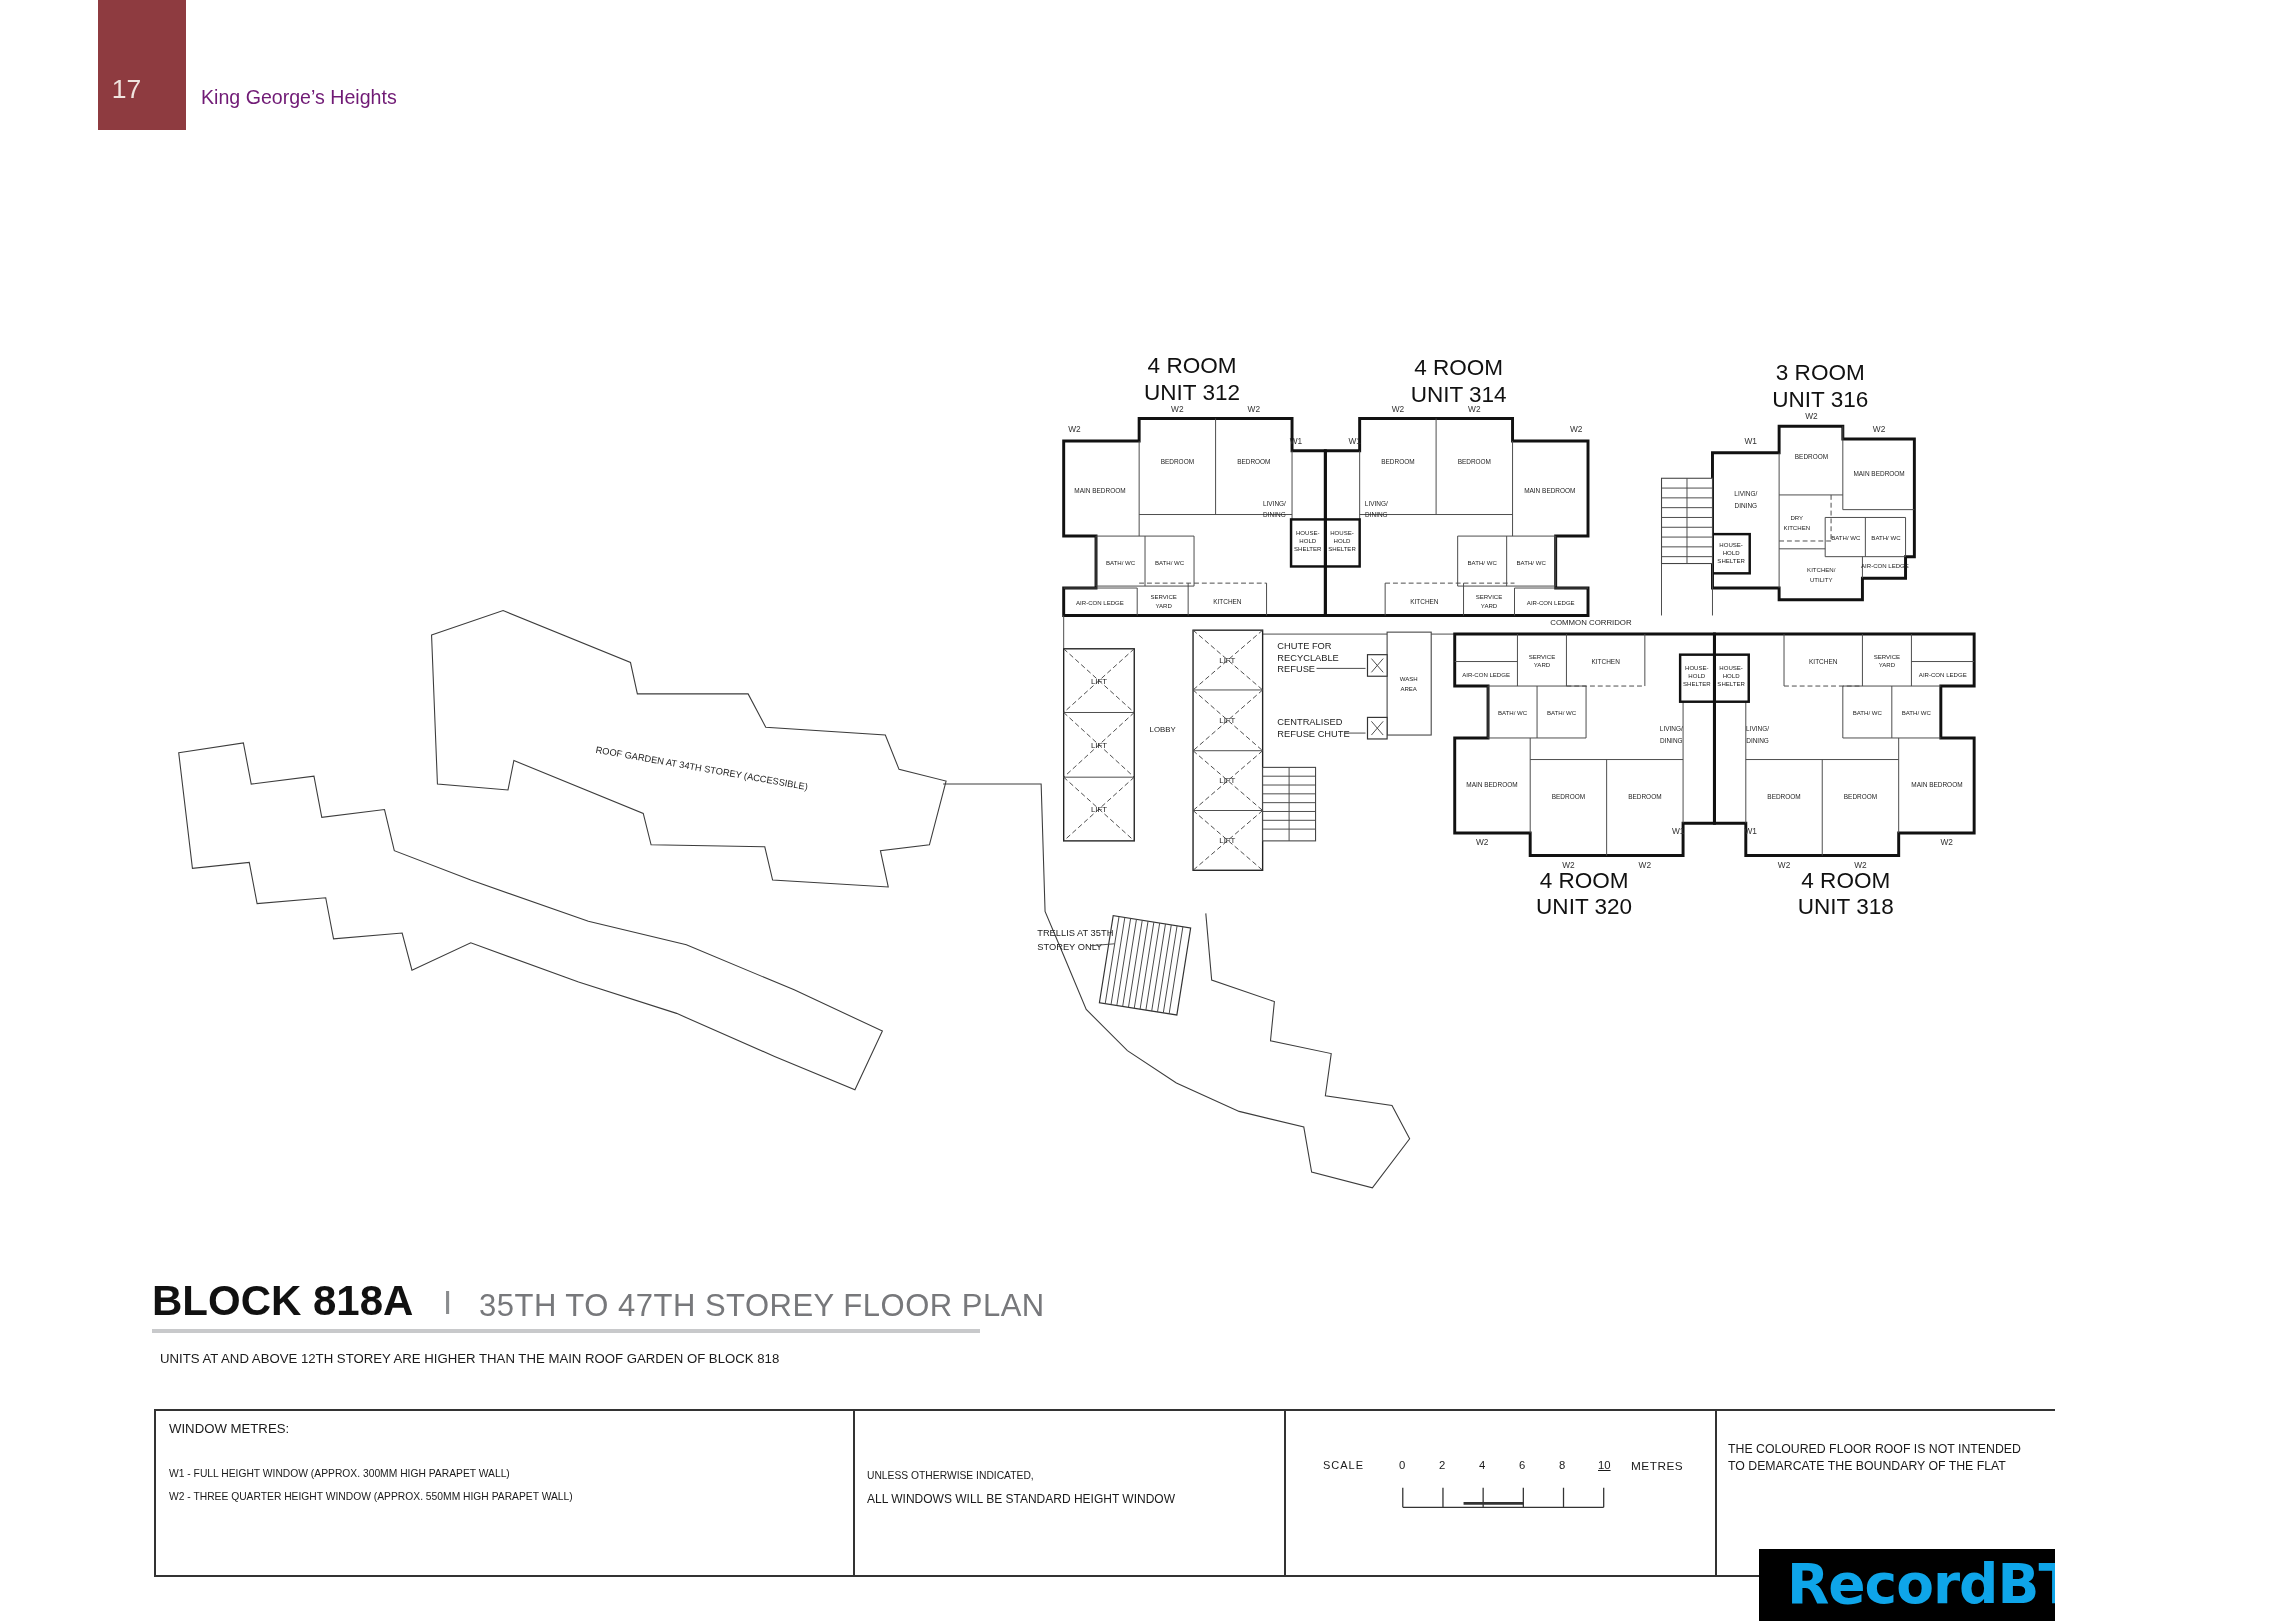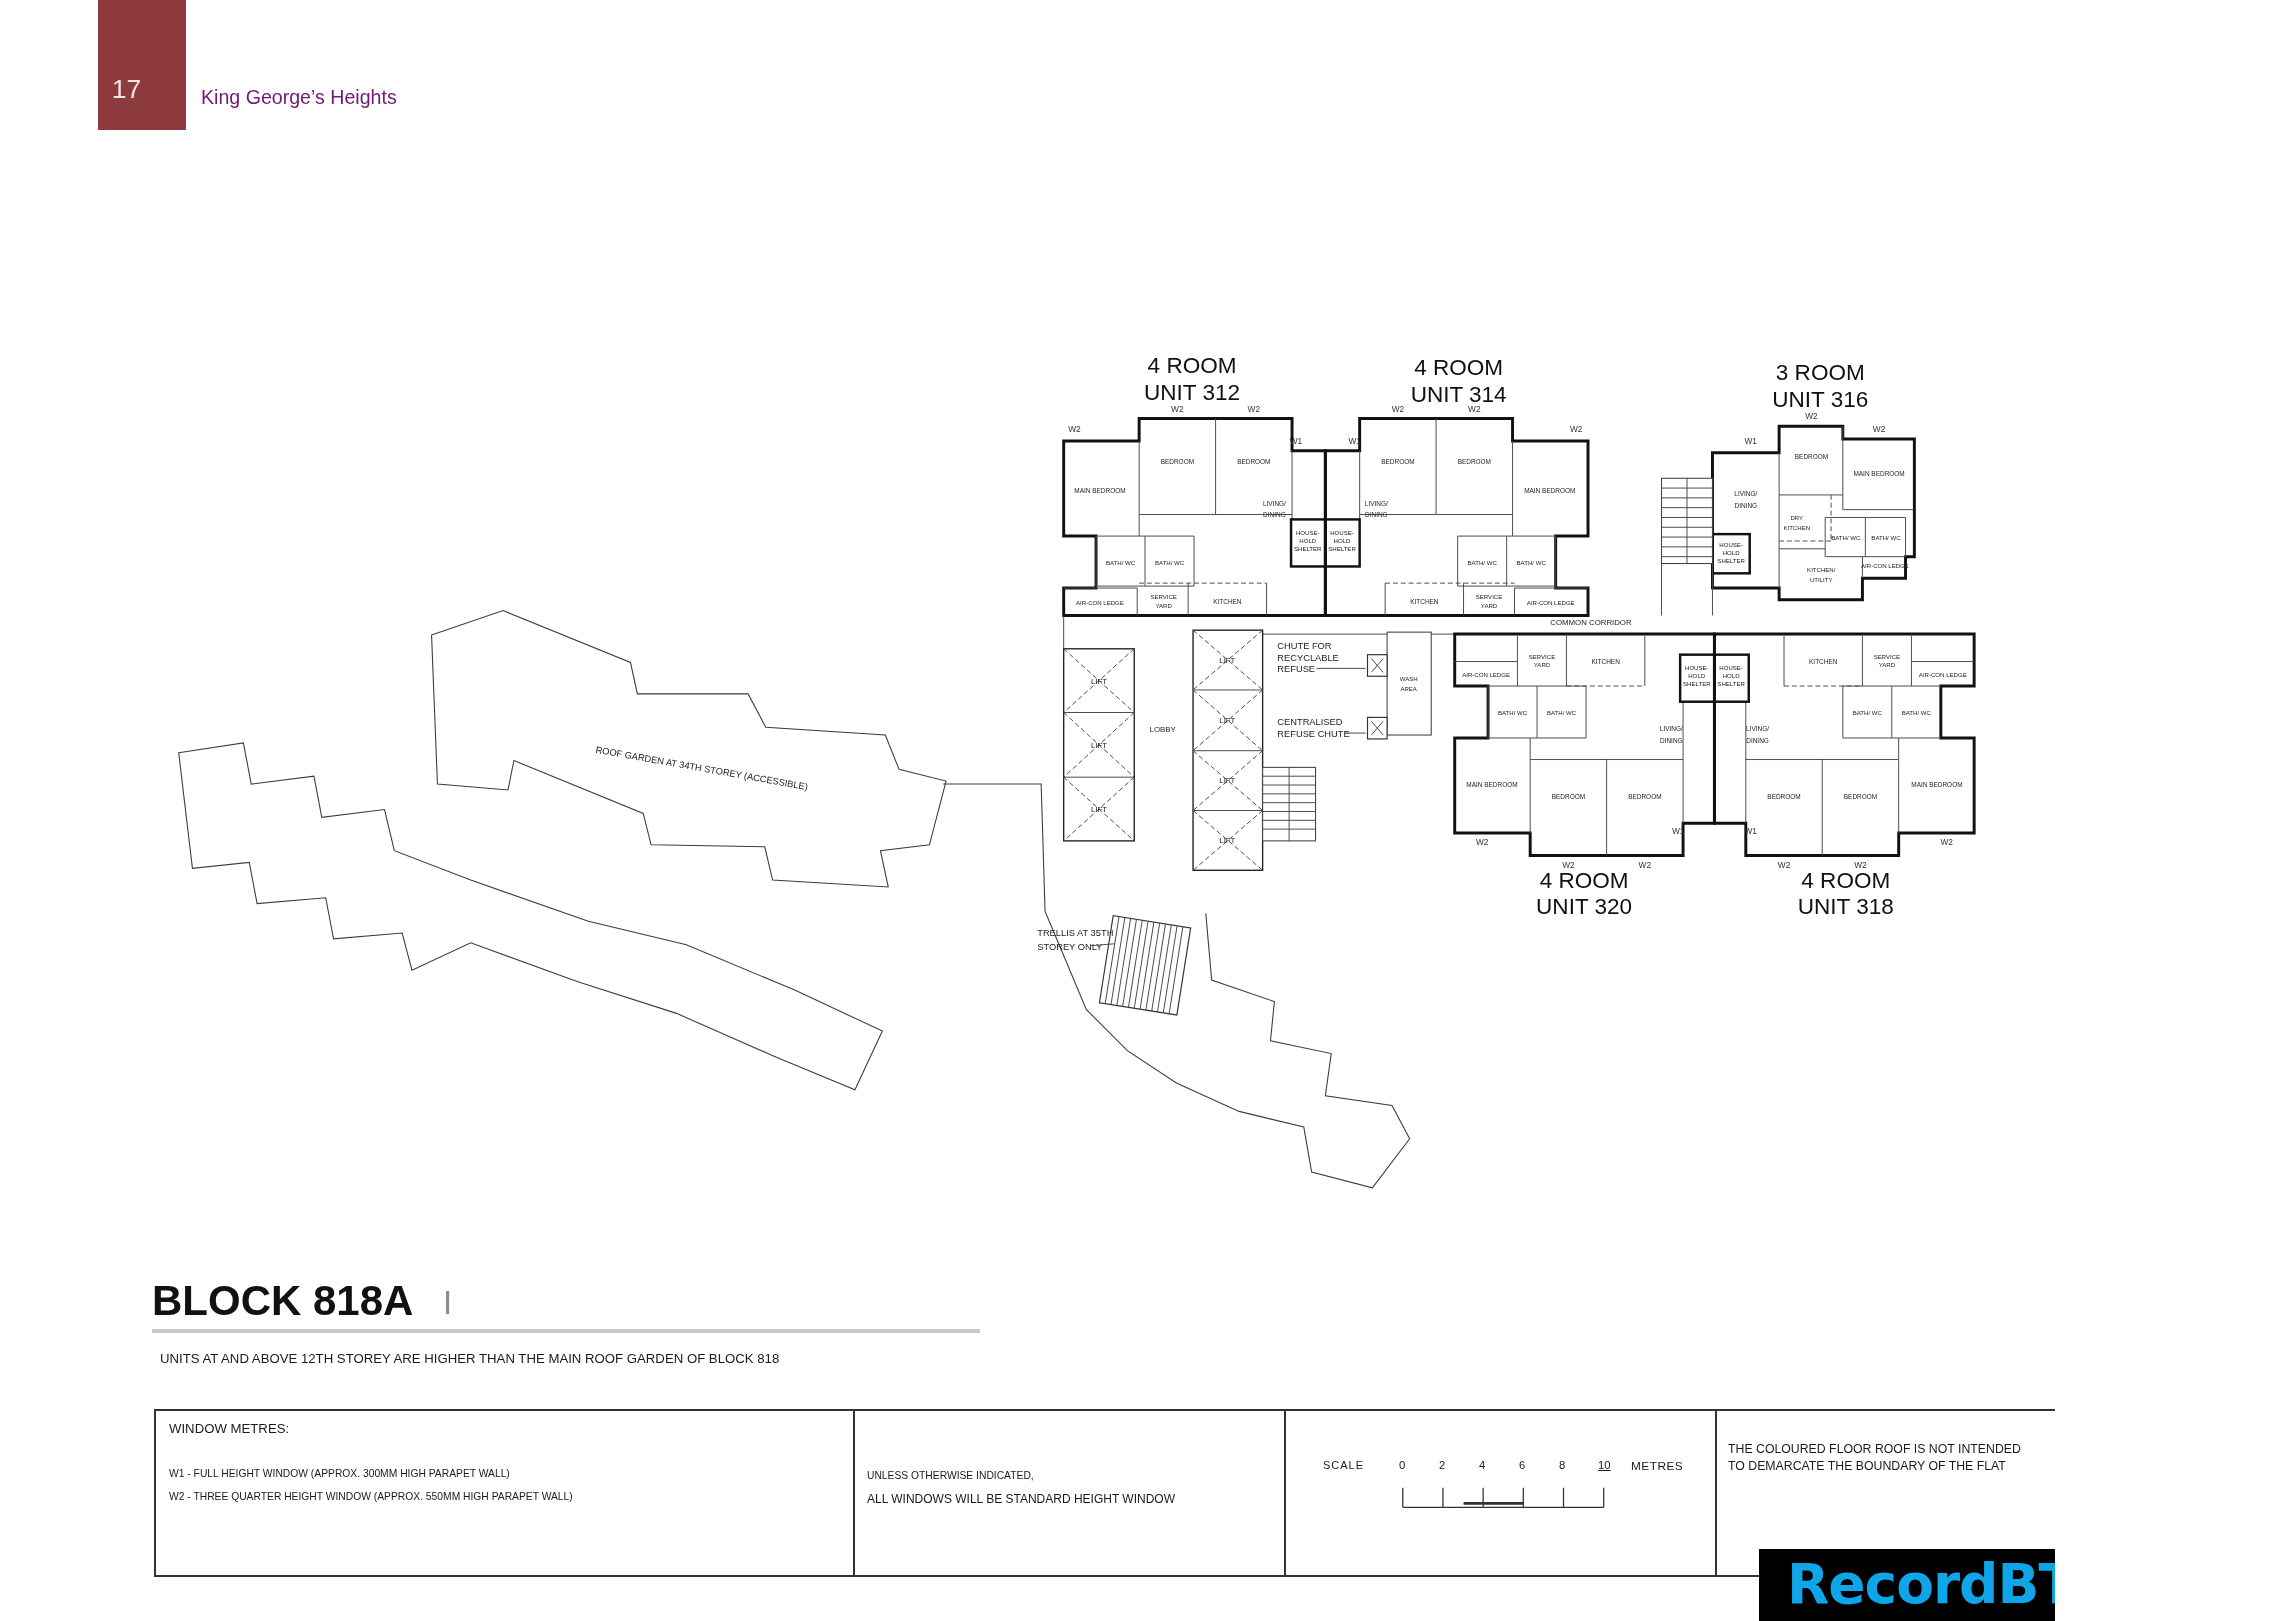--- a/index.html
+++ b/index.html
@@ -267,20 +267,21 @@
         <path class="thin" d="M1399,736L1411,750 M1411,736L1399,750"></path>
         <text class="t-ann" x="1303" y="740">CENTRALISED</text>
         <text class="t-ann" x="1303" y="752">REFUSE CHUTE</text>
         <line class="thin" x1="1372" y1="748" x2="1393" y2="748"></line>
       </g>
     </g>
   </svg>
 
   <div id="block-title">BLOCK 818A</div>
   <div id="title-sep">I</div>
+  <div id="storey-title">35TH TO 47TH STOREY FLOOR PLAN</div>
   <div id="title-rule"></div>
   <div id="storey-note">UNITS AT AND ABOVE 12TH STOREY ARE HIGHER THAN THE MAIN ROOF GARDEN OF BLOCK 818</div>
 
   <div>
     <div class="tline" style="left:154px;top:1409px;width:1995px;height:1.5px;"></div>
     <div class="tline" style="left:154px;top:1575px;width:1995px;height:1.5px;"></div>
     <div class="tline" style="left:154px;top:1409px;width:1.5px;height:167px;"></div>
     <div class="tline" style="left:853px;top:1409px;width:1.5px;height:167px;"></div>
     <div class="tline" style="left:1284px;top:1409px;width:1.5px;height:167px;"></div>
     <div class="tline" style="left:1715px;top:1409px;width:1.5px;height:167px;"></div>

